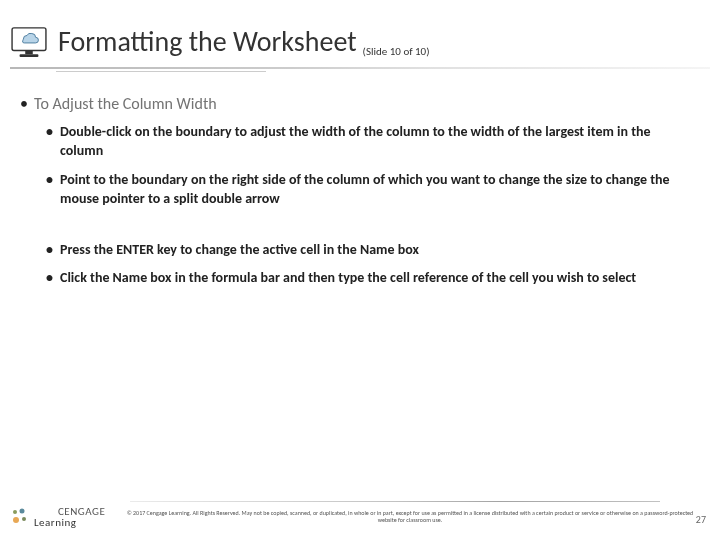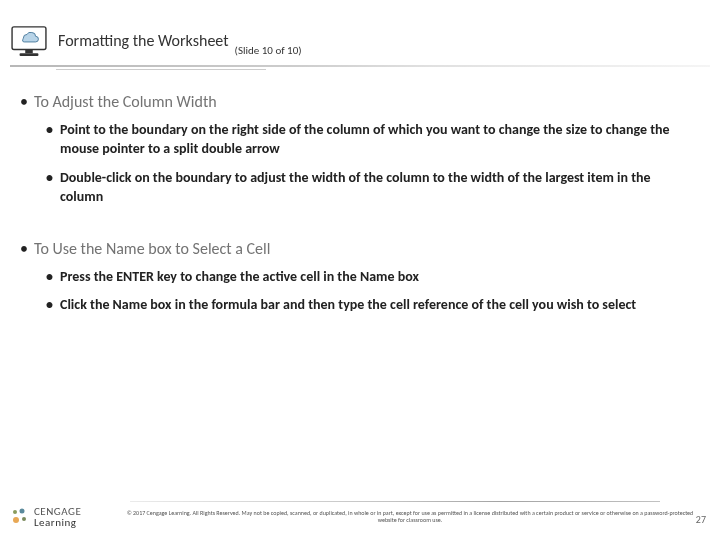--- a/index.html
+++ b/index.html
@@ -19,21 +19,21 @@
   .logo-icon {
     width: 38px;
     height: 32px;
     margin-right: 10px;
     position: relative;
     display: flex;
     align-items: center;
     justify-content: center;
   }
   .title {
-    font-size: 16px;
+    font-size: 28px;
     font-weight: 400;
     color: #333;
   }
   .slide-counter {
     font-size: 11px;
     color: #333;
     margin-left: 6px;
     margin-top: 20px;
   }
   .title-underline {
@@ -109,20 +109,21 @@
     margin-right: 4px;
   }
   .footer-logo-text {
     font-size: 11px;
     line-height: 1;
   }
   .footer-logo-top {
     font-weight: 400;
     color: #555;
     letter-spacing: 0.5px;
+    margin-left: 24px;
   }
   .footer-logo-bottom {
     font-weight: 400;
     color: #333;
     letter-spacing: 0.5px;
   }
   .footer-copyright {
     flex: 1;
     text-align: center;
     font-size: 6px;
@@ -163,27 +164,24 @@
   <span class="slide-counter">(Slide 10 of 10)</span>
 </div>
 <div class="title-underline"></div>
 <div class="title-underline2"></div>
 
 <div class="content">
   <div class="section-heading-wrap">
     <div class="section-heading">To Adjust the Column Width</div>
   </div>
   <div class="bullet-list">
+    <div class="bullet-item">Double-click on the boundary to adjust the width of the column to the width of the largest item in the column</div>
     <div class="bullet-item">Point to the boundary on the right side of the column of which you want to change the size to change the mouse pointer to a split double arrow</div>
-    <div class="bullet-item">Double-click on the boundary to adjust the width of the column to the width of the largest item in the column</div>
-  </div>
-
-  <div class="section-heading-wrap">
-    <div class="section-heading">To Use the Name box to Select a Cell</div>
-  </div>
+  </div>
+
   <div class="bullet-list">
     <div class="bullet-item">Press the ENTER key to change the active cell in the Name box</div>
     <div class="bullet-item">Click the Name box in the formula bar and then type the cell reference of the cell you wish to select</div>
   </div>
 </div>
 
 <div class="footer-line"></div>
 <div class="footer">
   <div class="footer-logo">
     <div class="footer-logo-icon">

